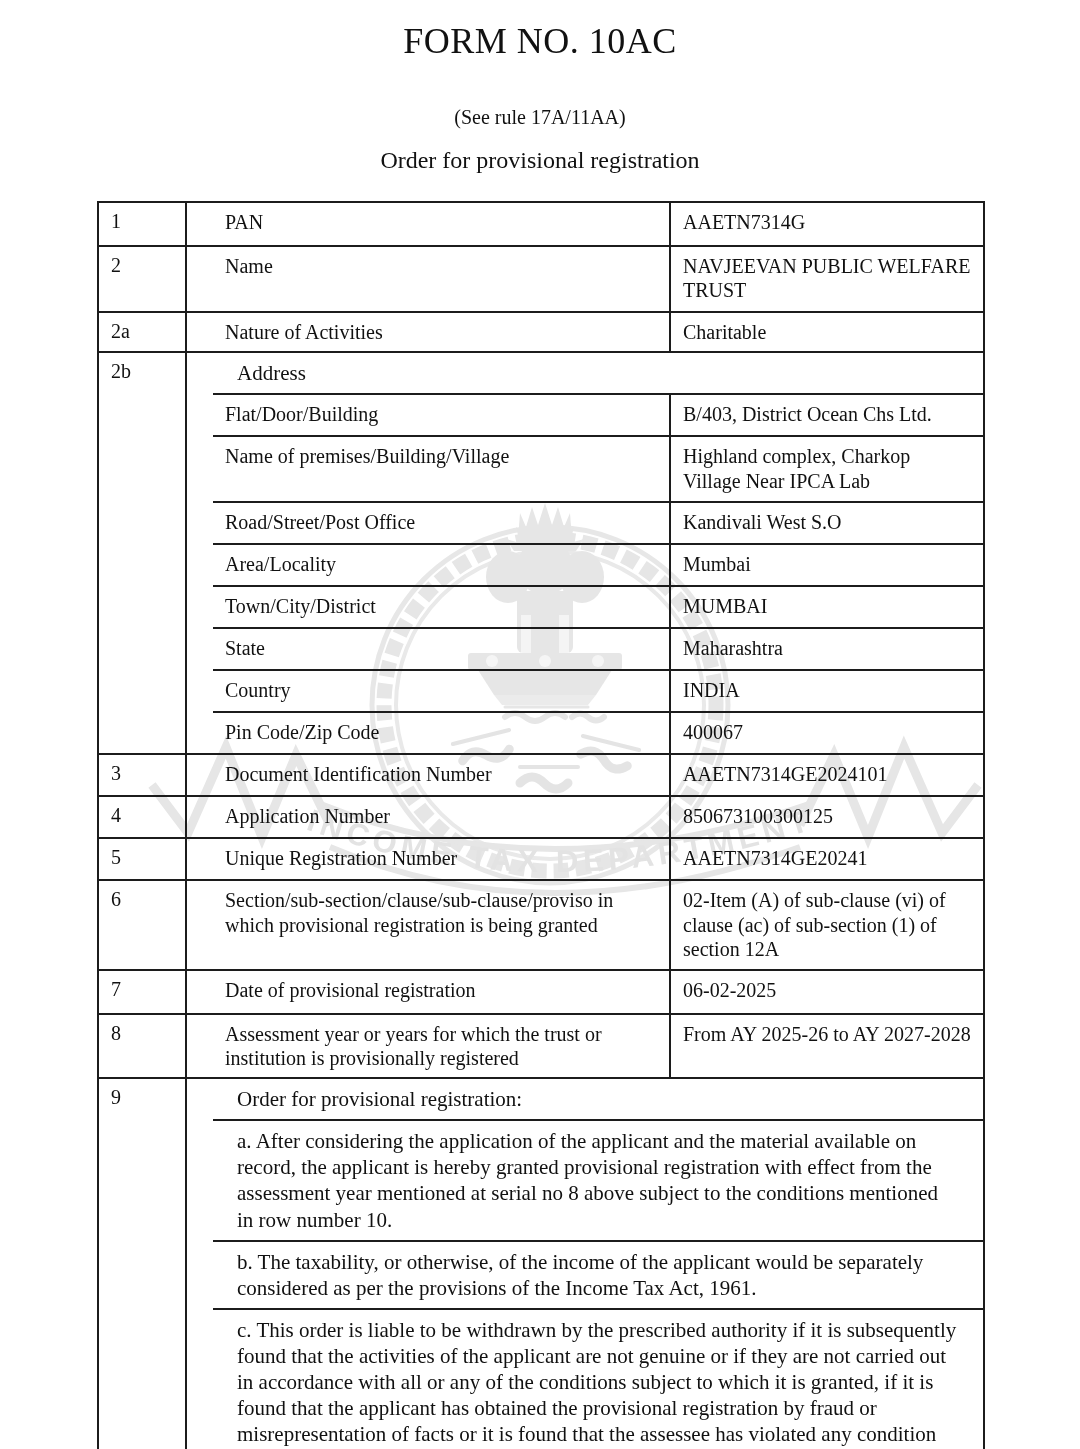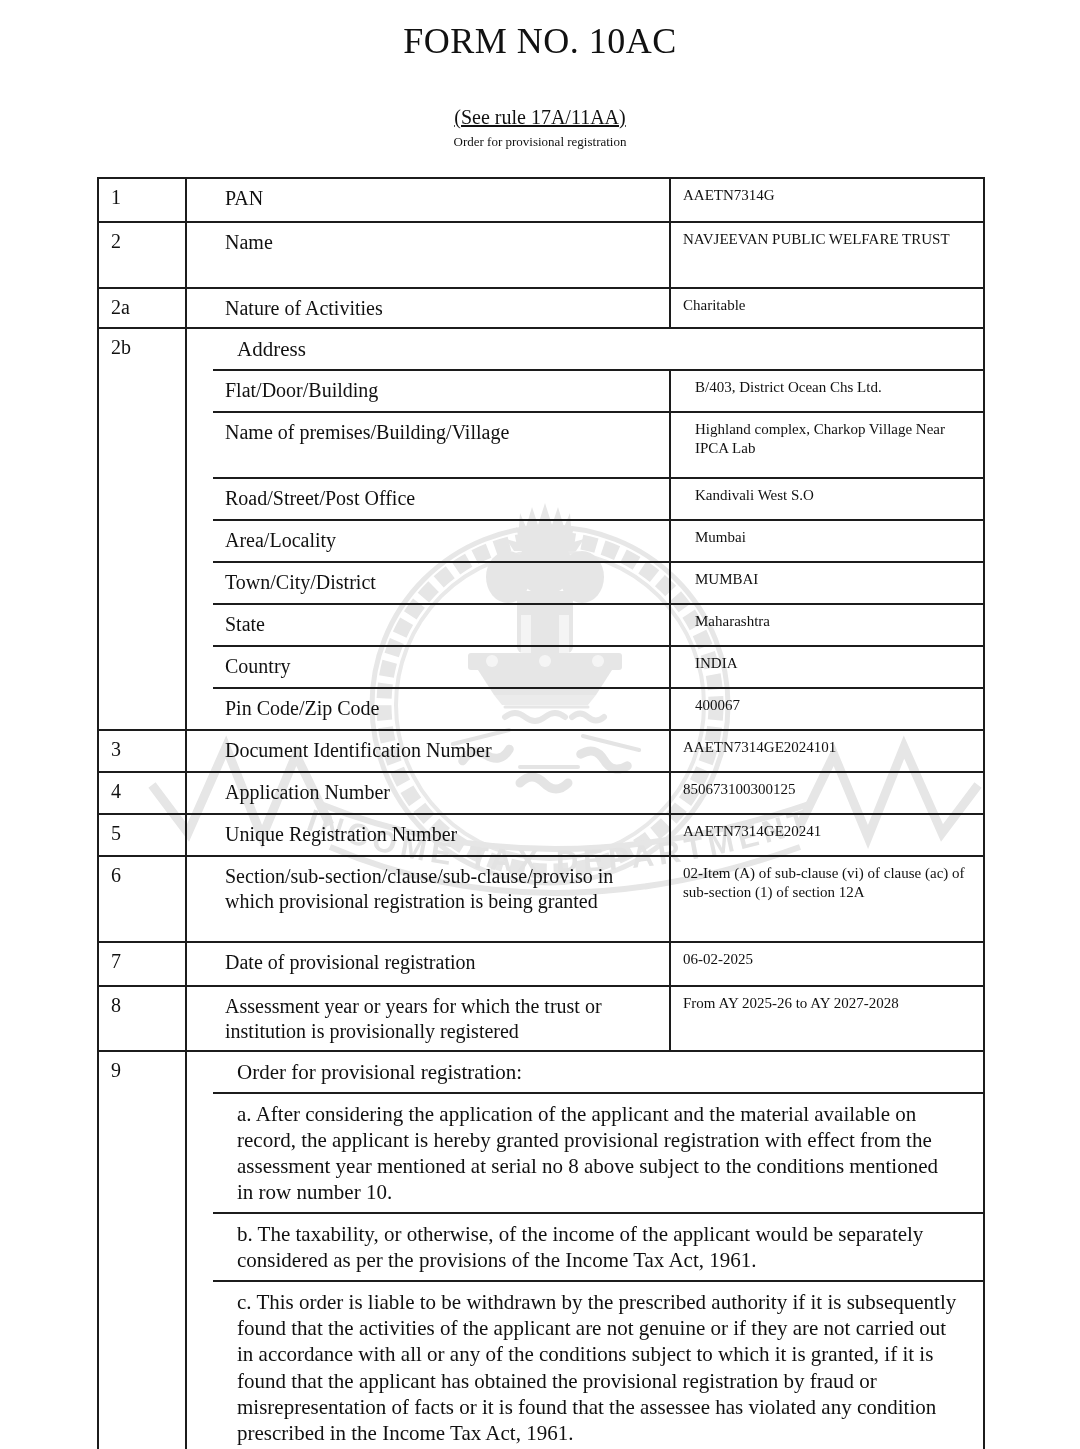--- a/index.html
+++ b/index.html
@@ -5,32 +5,32 @@
   html,body{margin:0;padding:0;background:#ffffff;}
   body{width:1080px;font-family:"Liberation Serif", serif;color:#111;}
   .page{position:relative;width:1080px;height:1449px;overflow:hidden;background:#fff;}
 
   
   .wm{position:absolute;left:0;top:455px;width:1080px;height:490px;z-index:0;pointer-events:none;}
   .fg{position:relative;z-index:1;}
 
   .doc-header{text-align:center;}
   .form-title{font-size:36px;font-weight:normal;padding-top:20px;letter-spacing:.5px;}
-  .rule-line{font-size:20px;margin-top:44px;text-decoration:underline;}
-  .order-line{font-size:13px;margin-top:5px;text-align:center;}
+  .rule-line{font-size:20px;margin-top:44px;}
+  .order-line{font-size:24px;margin-top:18px;text-align:center;}
 
   .doc-table{margin:27px 0 0 97px;width:888px;border:2px solid #1c1c1c;box-sizing:border-box;}
   .band{display:flex;}
   .band + .band{border-top:2px solid #1c1c1c;}
   .sno{width:88px;flex:0 0 88px;border-right:2px solid #1c1c1c;padding:7px 10px 7px 12px;box-sizing:border-box;font-size:20px;}
   .content-col{flex:1;display:flex;flex-direction:column;min-width:0;margin-left:26px;}
   .subrow{display:flex;}
-  .subrow + .subrow{border-top:2px solid #1c1c1c;gap:12px;}
+  .subrow + .subrow{border-top:2px solid #1c1c1c;}
   .cell-label{width:458px;flex:0 0 458px;border-right:2px solid #1c1c1c;padding:7px 12px;box-sizing:border-box;font-size:20px;line-height:1.22;}
-  .cell-value{flex:1;padding:7px 12px;box-sizing:border-box;font-size:15px;line-height:1.22;min-width:0;}
+  .cell-value{flex:1;padding:7px 12px;box-sizing:border-box;font-size:20px;line-height:1.22;min-width:0;}
   .cell-full{flex:1;padding:7px 24px;box-sizing:border-box;font-size:21px;line-height:1.24;}
 
   .mh36{min-height:36px}.mh38{min-height:38px}.mh40{min-height:40px}.mh42{min-height:42px}
   .mh58{min-height:58px}.mh62{min-height:62px}.mh64{min-height:64px}.mh84{min-height:84px}
   .mh110{min-height:110px}.mh148{min-height:148px}
 </style>
 </head>
 <body>
 
 <div class="page">

